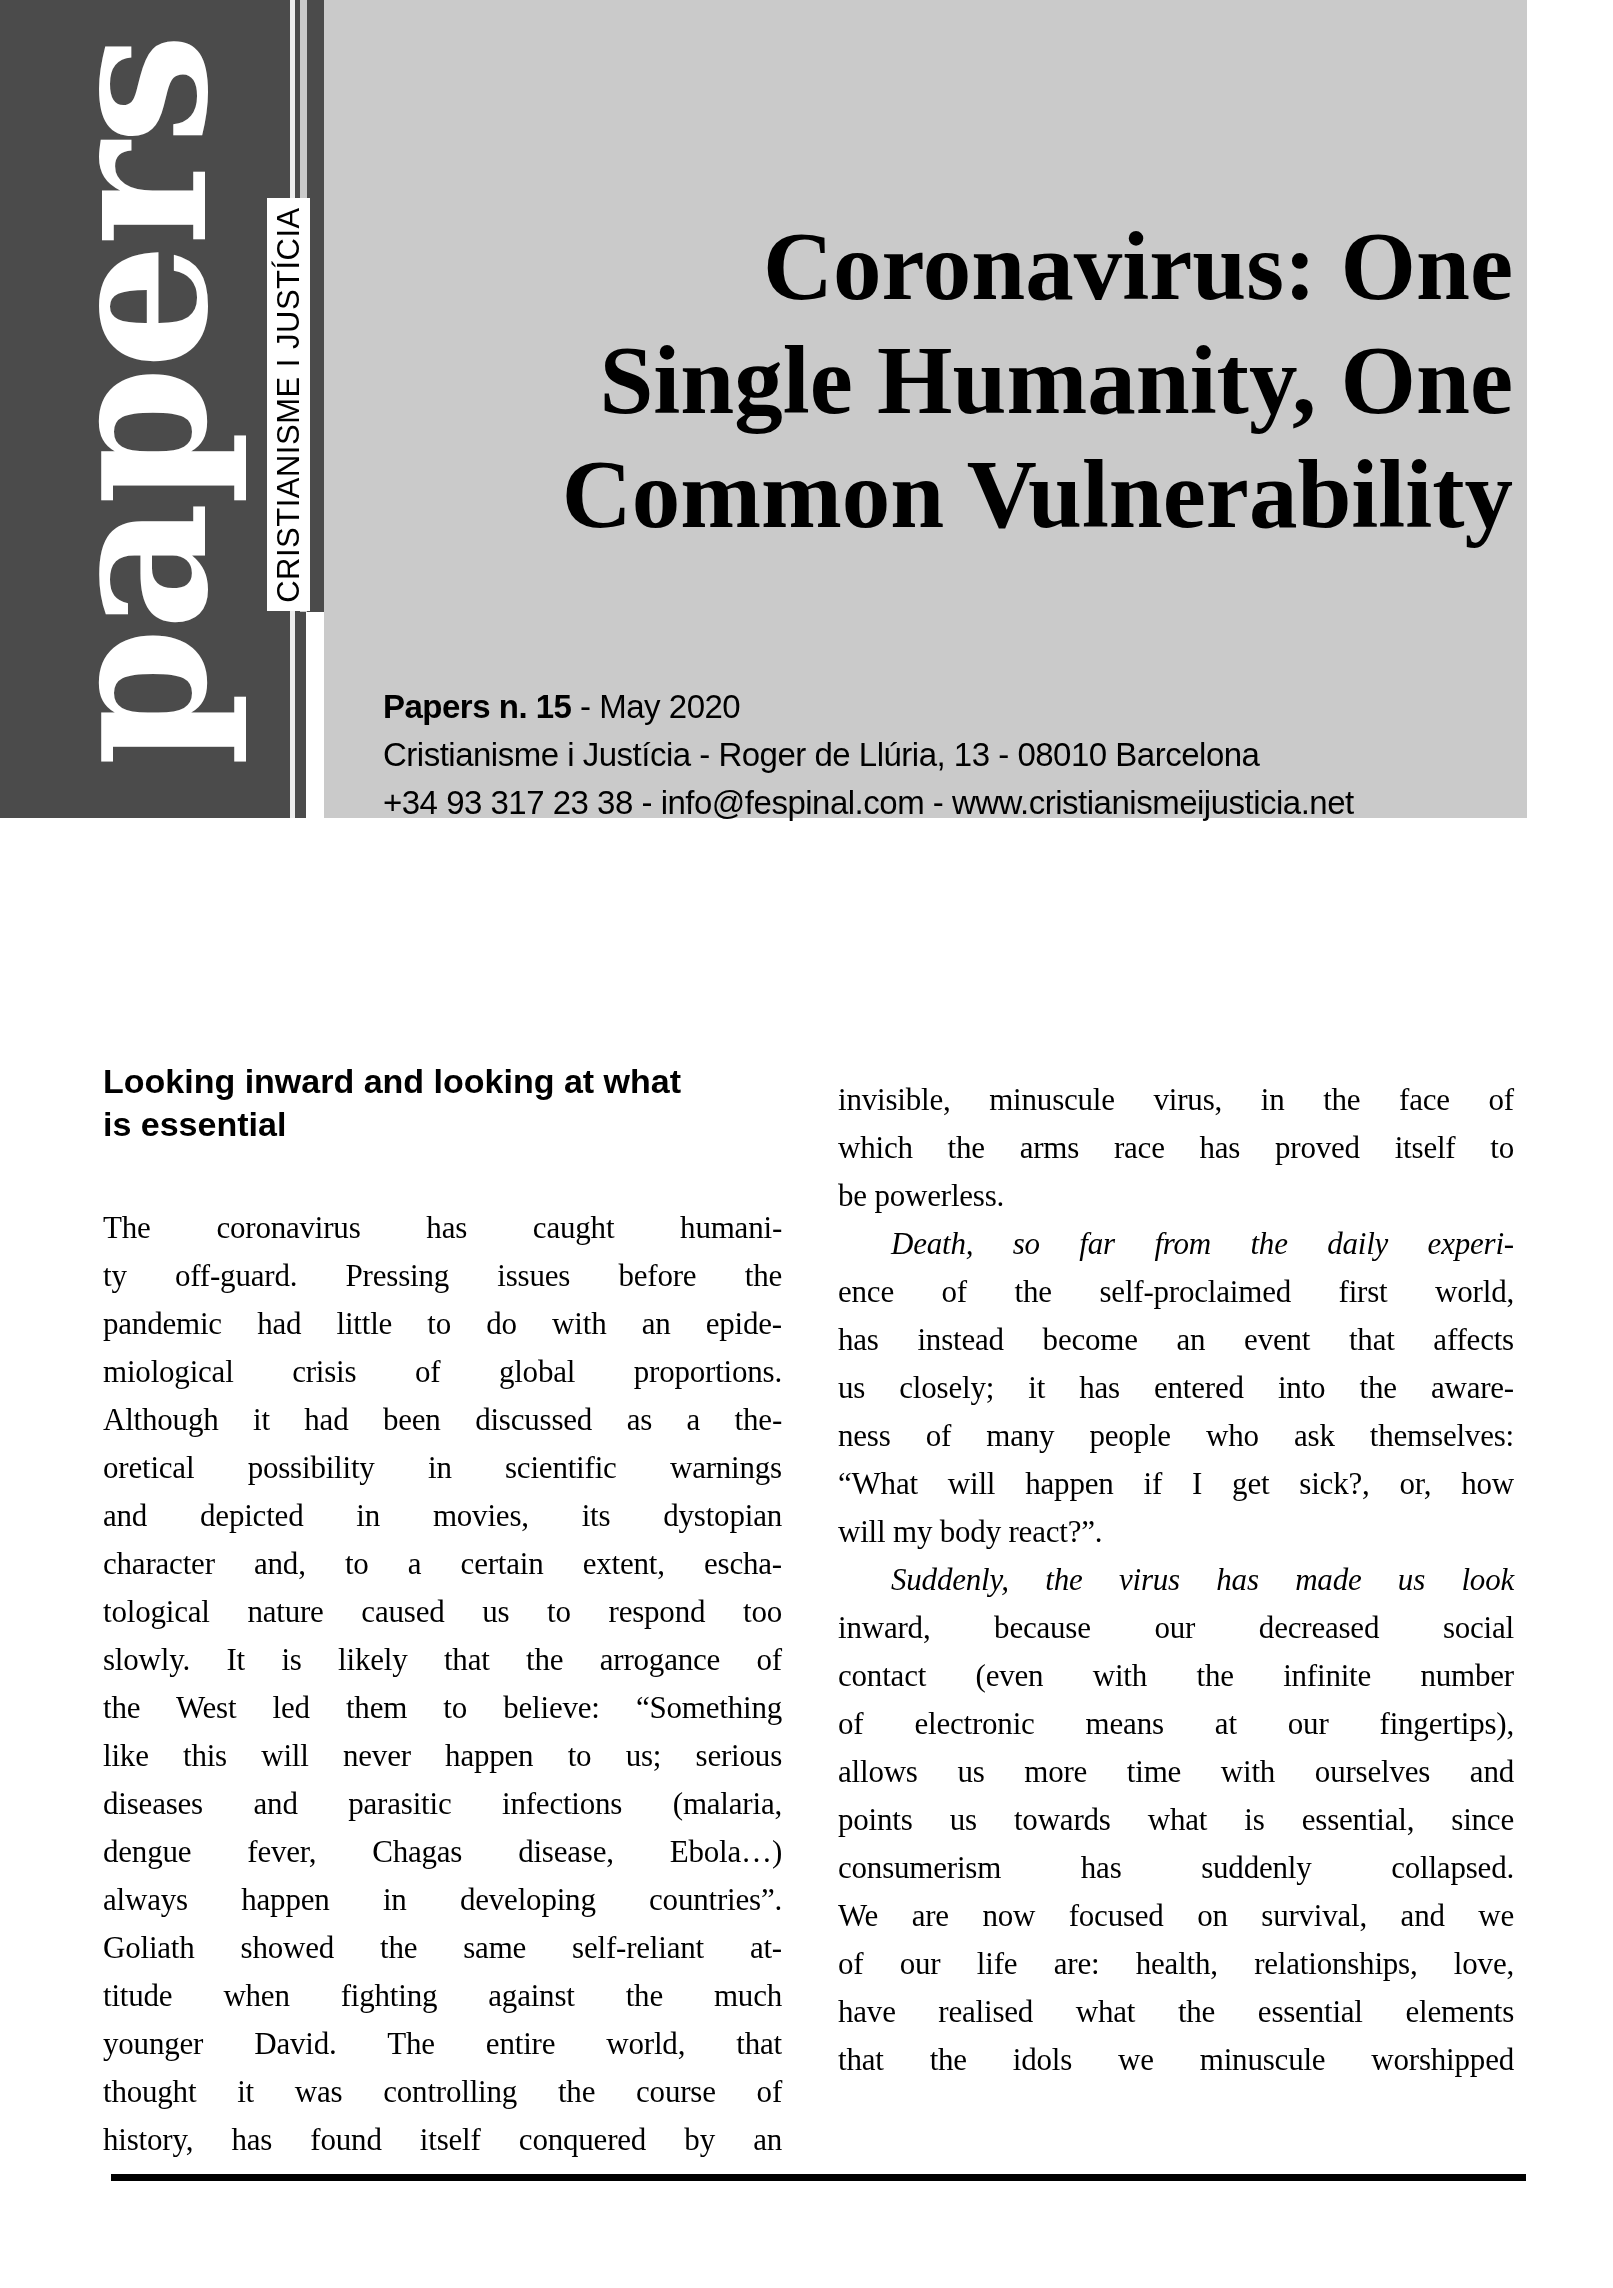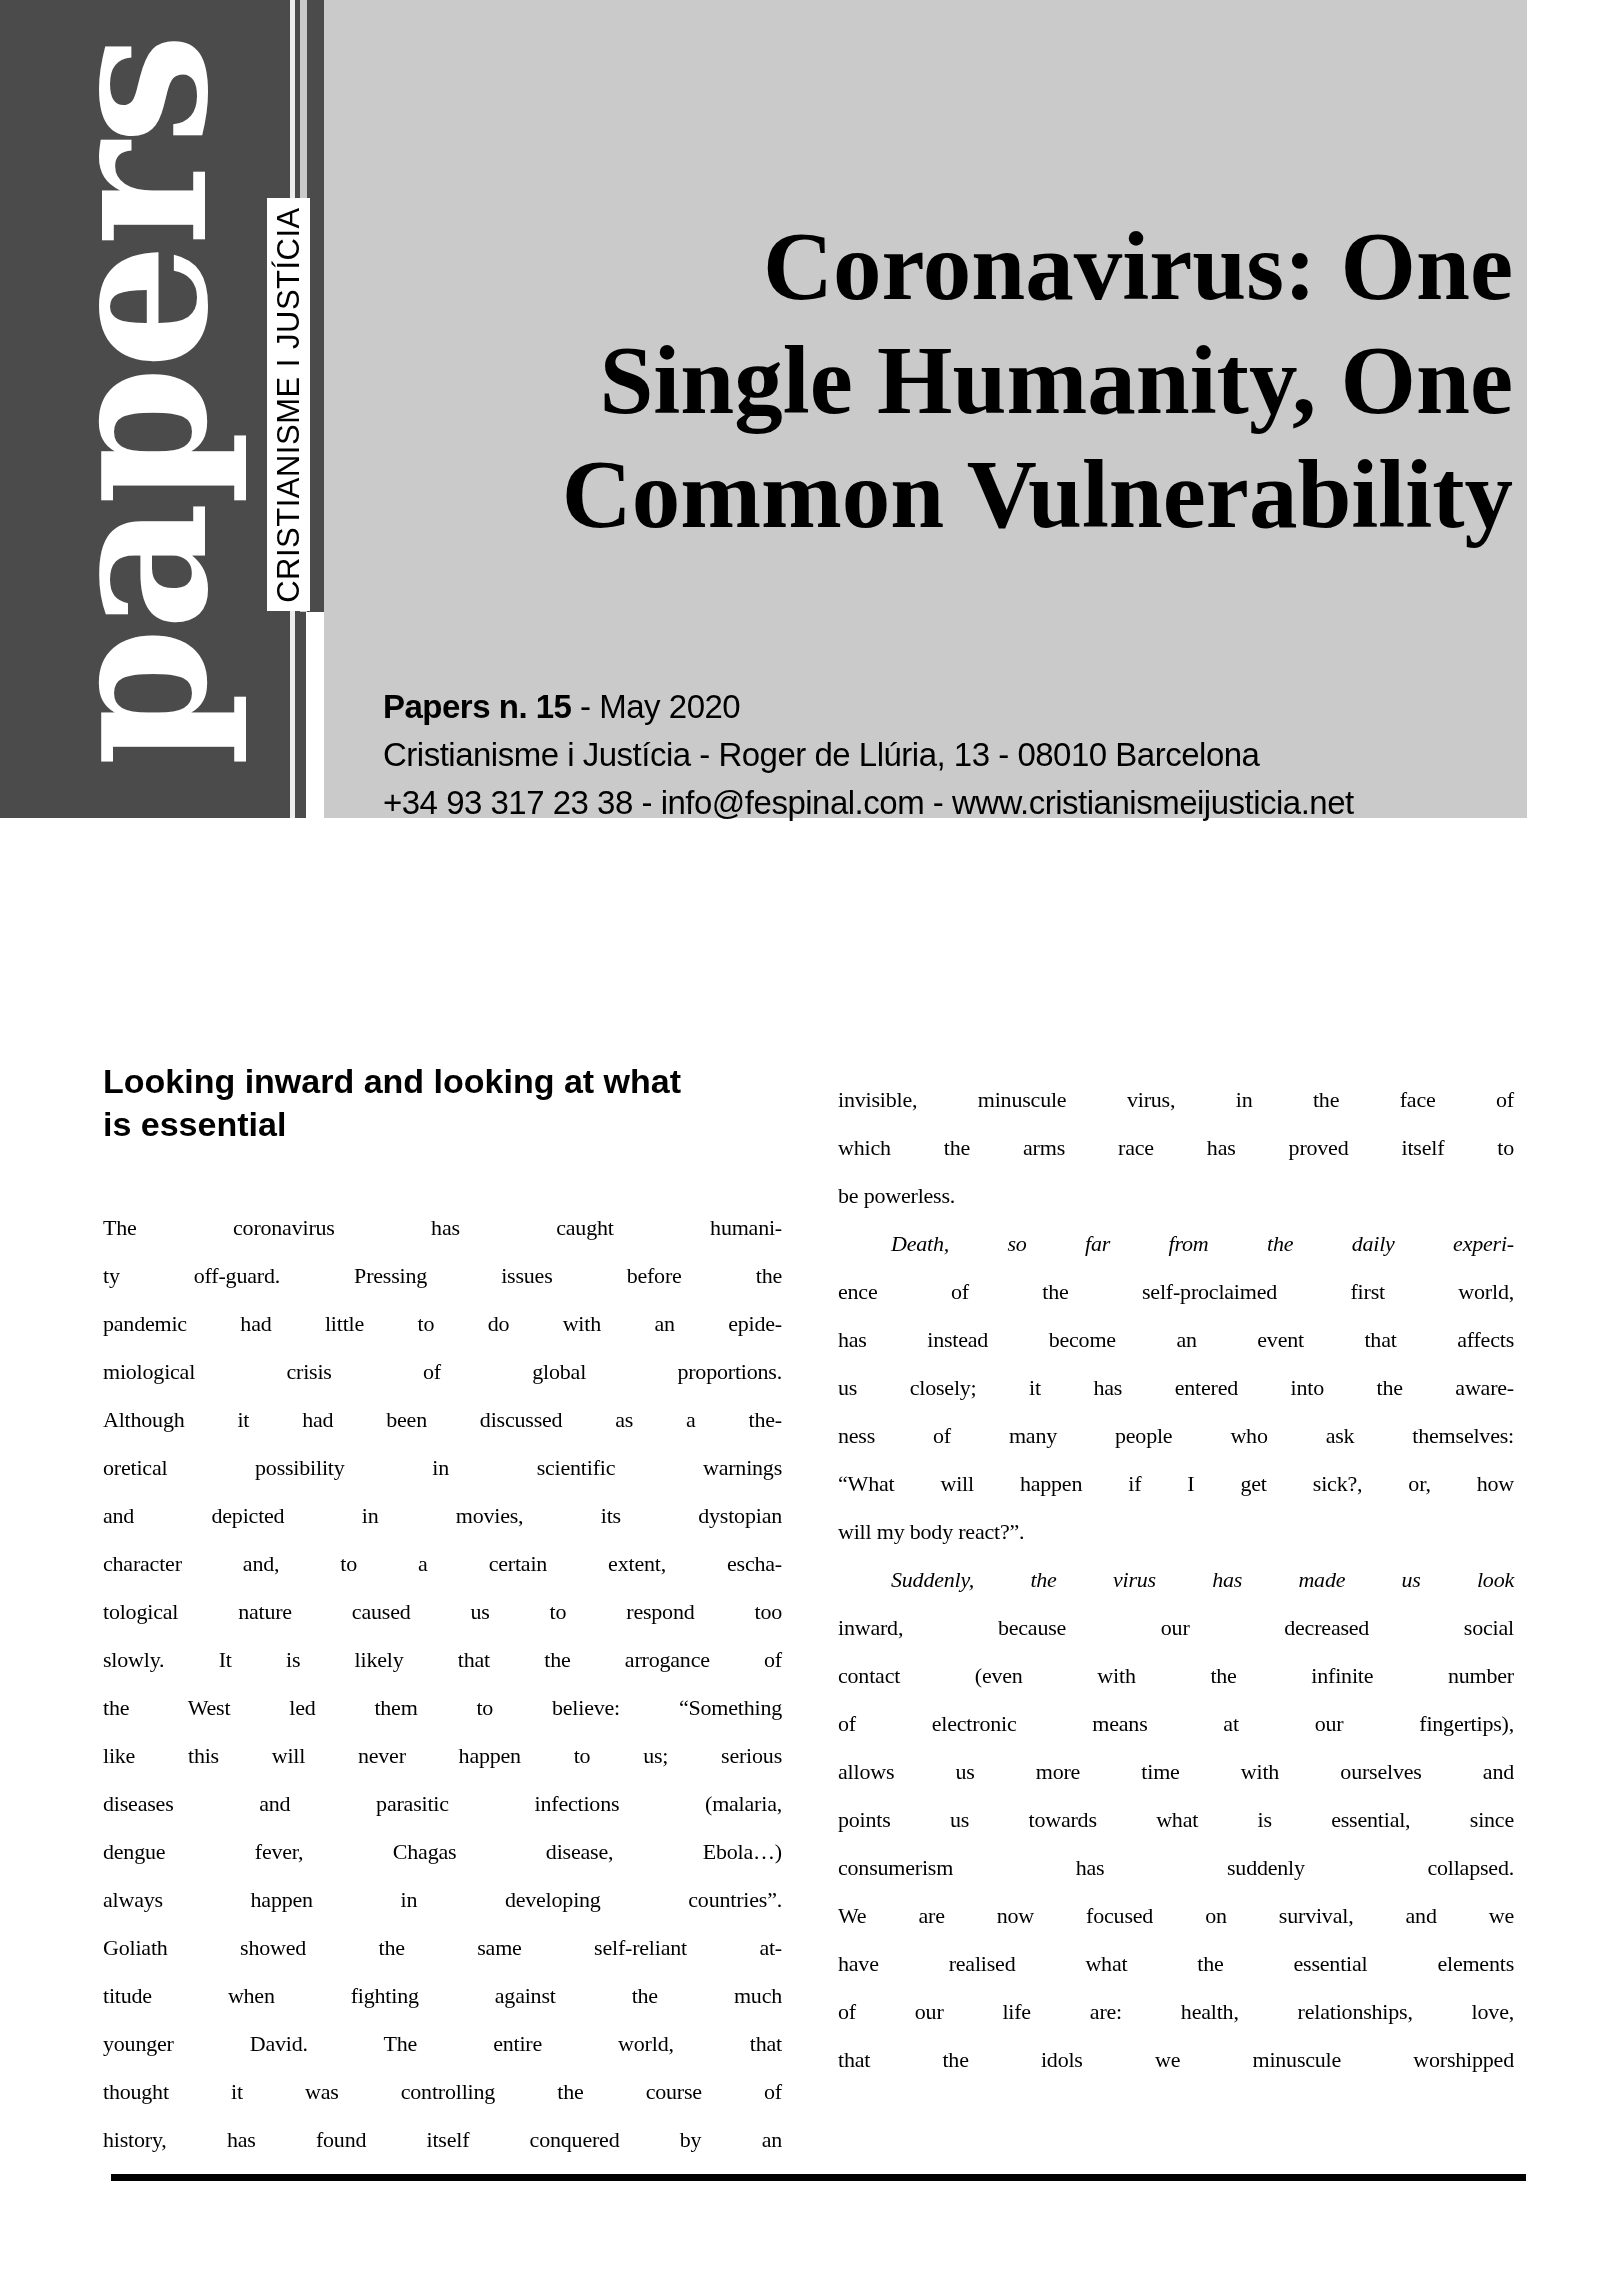--- a/index.html
+++ b/index.html
@@ -45,21 +45,21 @@
   .pubinfo .b { font-weight:bold; }
 
   
   .heading {
     position:absolute; left:103px; top:1060px;
     font-family:"Liberation Sans", sans-serif; font-weight:bold;
     font-size:34px; line-height:43px; color:#000;
   }
   .heading .hline { white-space:nowrap; }
 
-  .col { position:absolute; font-size:22px; line-height:48px; letter-spacing:-0.2px; }
+  .col { position:absolute; font-size:31px; line-height:48px; letter-spacing:-0.2px; }
   .col-left  { left:103px; top:1204px; width:679px; }
   .col-right { left:838px; top:1076px; width:676px; }
 
   .bline { text-align:justify; text-align-last:justify; }
   .bline.endline { text-align-last:left; }
   .bline.indent  { text-indent:53px;font-style:italic; }
 
   .rule { position:absolute; left:111px; top:2174px; width:1415px; height:7.4px; background:#000; }
 </style>
 </head>
@@ -137,22 +137,22 @@
       </div>
       <div class="para">
         <div class="bline indent">Suddenly, the virus has made us look</div>
         <div class="bline">inward, because our decreased social</div>
         <div class="bline">contact (even with the infinite number</div>
         <div class="bline">of electronic means at our fingertips),</div>
         <div class="bline">allows us more time with ourselves and</div>
         <div class="bline">points us towards what is essential, since</div>
         <div class="bline">consumerism has suddenly collapsed.</div>
         <div class="bline">We are now focused on survival, and we</div>
+        <div class="bline">of our life are: health, relationships, love,</div>
         <div class="bline">have realised what the essential elements</div>
-        <div class="bline">of our life are: health, relationships, love,</div>
         <div class="bline">that the idols we minuscule worshipped</div>
       </div>
     </div>
 
   <div class="rule"></div>
 
 </div>
 
 
 </body></html>

